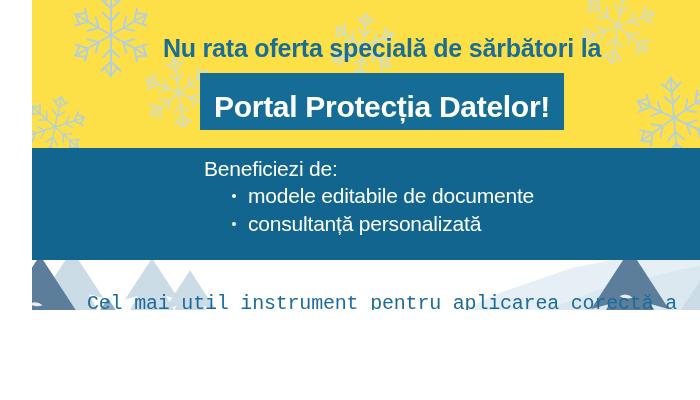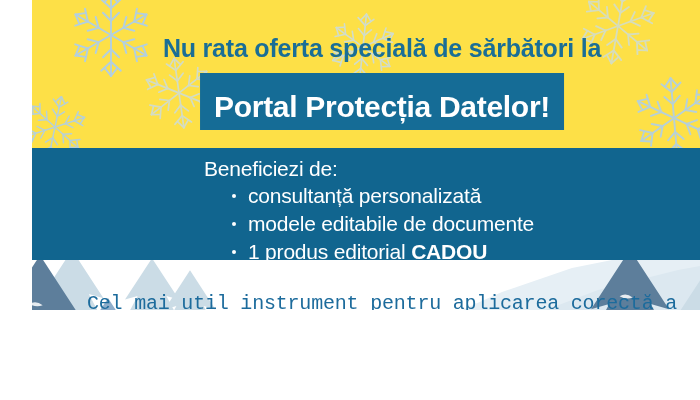--- a/index.html
+++ b/index.html
@@ -158,23 +158,22 @@
     <div class="headline">Nu rata oferta specială de sărbători la</div>
     <div class="title-box">
       <div class="title-text">Portal Protecția Datelor!</div>
     </div>
   </div>
 
   <div class="band">
     <div class="band-inner">
       <div class="band-lead">Beneficiezi de:</div>
       <ul class="bullets" id="bullet-list">
+          <li><span class="dot"></span><span>modele editabile de documente</span></li>
           <li><span class="dot"></span><span>consultanță personalizată</span></li>
-          <li><span class="dot"></span><span>modele editabile de documente</span></li>
-          <li><span class="dot"></span><span>1 produs editorial </span><b>CADOU</b></li>
         </ul>
     </div>
   </div>
 
   <div class="scene">
     <svg class="scene-svg" width="700" height="148" viewBox="0 0 700 148">
 
       <path d="M330 148 L368 96 L412 66 L470 40 L540 16 L610 2 L700 -10 L700 148 Z" fill="#E6EFF5"></path>
       <path d="M392 148 L436 100 L498 64 L566 38 L646 18 L700 8 L700 148 Z" fill="#DCE8F0"></path>
       <path d="M470 148 L520 110 L590 78 L666 54 L700 46 L700 148 Z" fill="#D2E1EC" opacity="0.85"></path>

